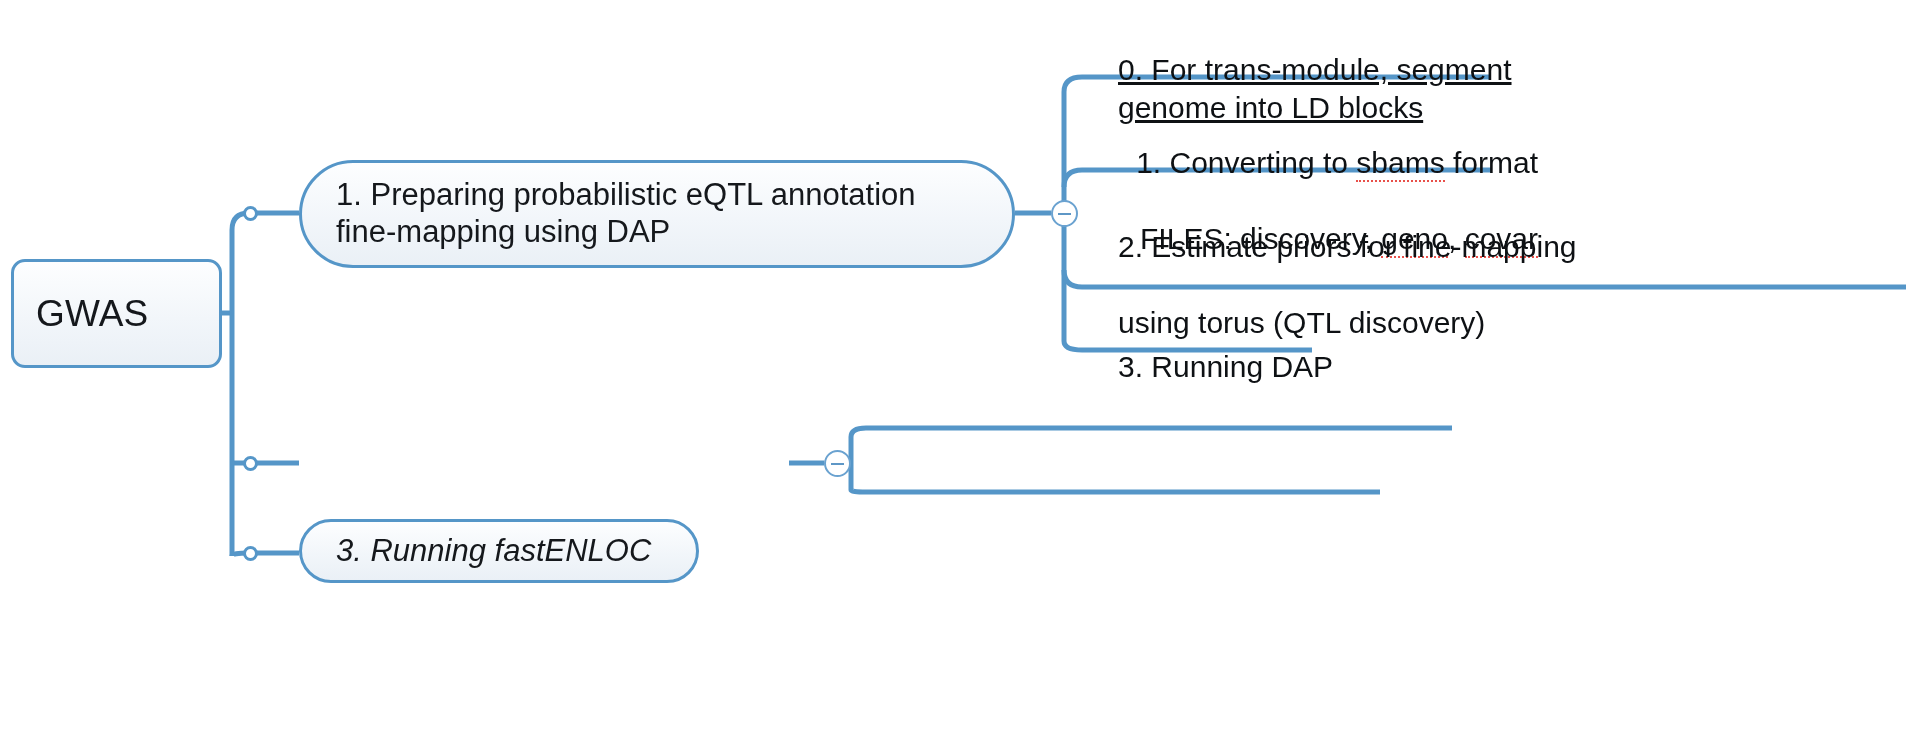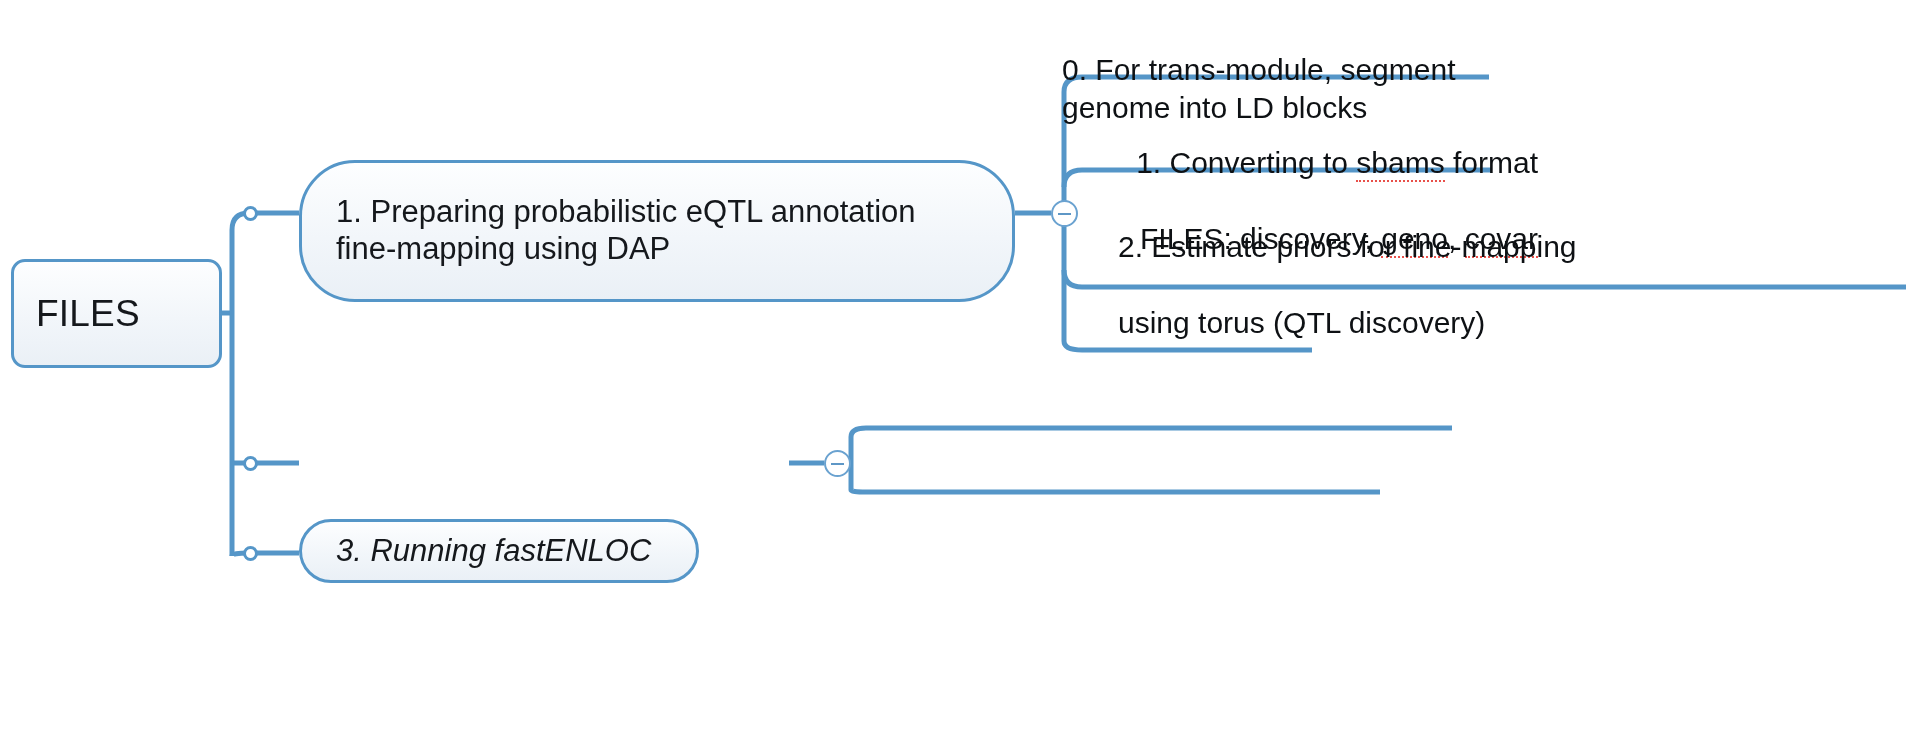--- a/index.html
+++ b/index.html
@@ -46,21 +46,21 @@
   }
   .node-branch {
     border-radius: 56px;
     padding: 0 34px;
     font-size: 31px;
   }
   .node-branch.b1 {
     left: 299px;
     top: 160px;
     width: 716px;
-    height: 142px;
+    height: 108px;
   }
   .node-branch.b2 {
     left: 299px;
     top: 432px;
     width: 490px;
     height: 63px;
   }
   .node-branch.b3 {
     left: 299px;
     top: 519px;
@@ -143,44 +143,47 @@
     <path d="M851,437 L851,490" fill="none" stroke="#5596c8" stroke-width="5"></path>
     <path d="M851,437 Q851,428 866,428 L1452,428" fill="none" stroke="#5596c8" stroke-width="5"></path>
     <path d="M851,490 Q851,492 866,492 L1380,492" fill="none" stroke="#5596c8" stroke-width="5"></path>
   </svg>
 
   <div class="root-dot" style="left:243px; top:206px;"></div>
   <div class="root-dot" style="left:243px; top:456px;"></div>
   <div class="root-dot" style="left:243px; top:546px;"></div>
 
   <div class="node node-root">
-    <span>FILES</span>
+    <span>GWAS</span>
   </div>
 
   <div class="node node-branch b1">
     <span>1. Preparing probabilistic eQTL annotation
 fine-mapping using DAP</span>
   </div>
   <div class="collapse-btn" style="left:1051px; top:200px;"></div>
 
-  <div class="leaf" style="left:1062px; top:13px; width:420px;">
+  <div class="leaf" style="left:1118px; top:13px; width:420px;text-decoration:underline;">
     <span>0. For trans-module, segment
 genome into LD blocks</span>
   </div>
 
   <div class="leaf" style="left:1118px; top:106px; width:420px;text-align:right;">
     <span><span>1. Converting to </span><span class="spell">sbams</span><span> format</span></span><br>
     <span><span>FILES: discovery, </span><span class="spell">geno</span><span>, </span><span class="spell">covar</span></span>
   </div>
 
   <div class="leaf" style="left:1118px; top:190px; width:470px;">
     <span>2. Estimate priors for fine-mapping</span><br>
     <span>using torus (QTL discovery)</span><br>
   </div>
 
+  <div class="leaf" style="left:1118px; top:310px; width:300px;">
+    <span>3. Running DAP</span>
+  </div>
 
   <div class="collapse-btn" style="left:824px; top:450px;"></div>
 
 
 
   <div class="node node-branch b3">
     <span>3. Running fastENLOC</span>
   </div>
 
 </div>

